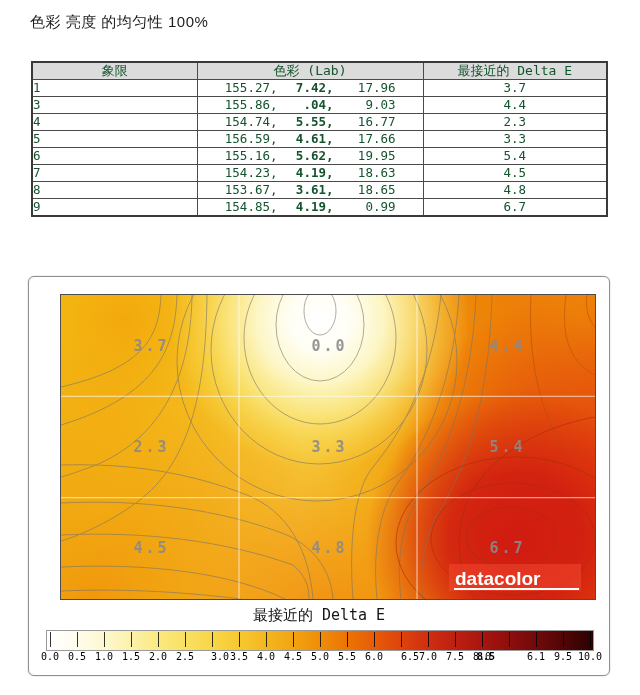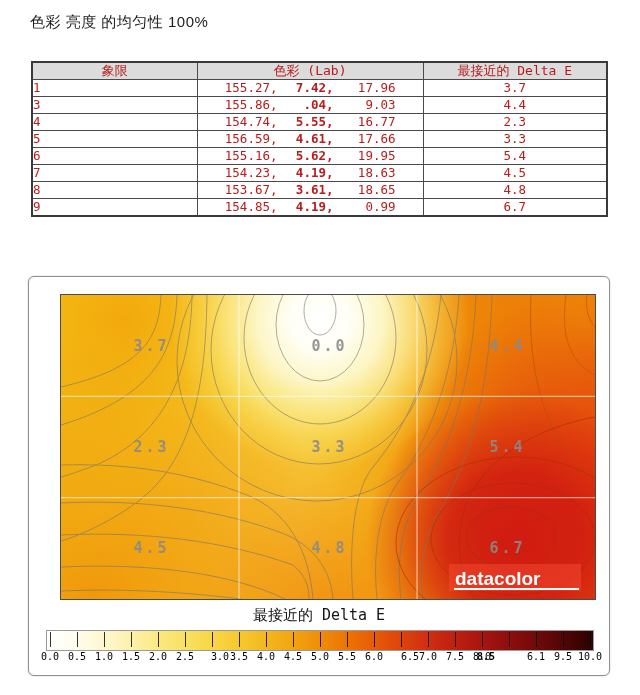--- a/index.html
+++ b/index.html
@@ -9,21 +9,21 @@
   }
   .page-title {
     position:absolute; left:30px; top:13px;
     font-size:15px; color:#1c1c1c; letter-spacing:0.5px;
   }
 
   
   table.uni {
     position:absolute; left:31px; top:61px; width:536px;
     border-collapse:collapse; table-layout:fixed;
-    font-family:"DejaVu Sans Mono", monospace; font-size:12.5px; color:#b91c1c;
+    font-family:"DejaVu Sans Mono", monospace; font-size:12.5px; color:#14532d;
     border:2px solid #3a3a3a;
   }
   table.uni th, table.uni td { border:1px solid #4a4a4a; height:16px; padding:0; line-height:16px; overflow:hidden; white-space:nowrap; }
   table.uni th { background:#dcdcdc; font-weight:normal; text-align:center; font-size:13px; }
   td.quad { text-align:left; padding-left:8px; }
   td.lab  { text-align:left; }
   .lab-l { display:inline-block; width:80px; text-align:right; }
   .lab-a { display:inline-block; width:56px; text-align:right;font-weight:bold; }
   .lab-b { display:inline-block; width:62px; text-align:right; }
   td.de   { text-align:center; }

